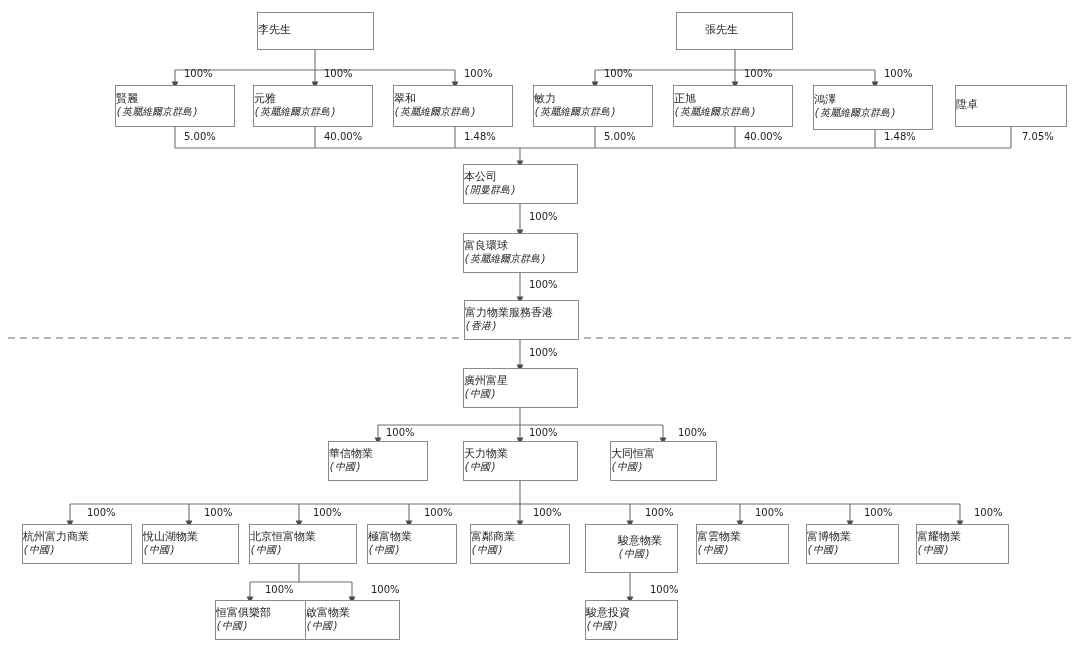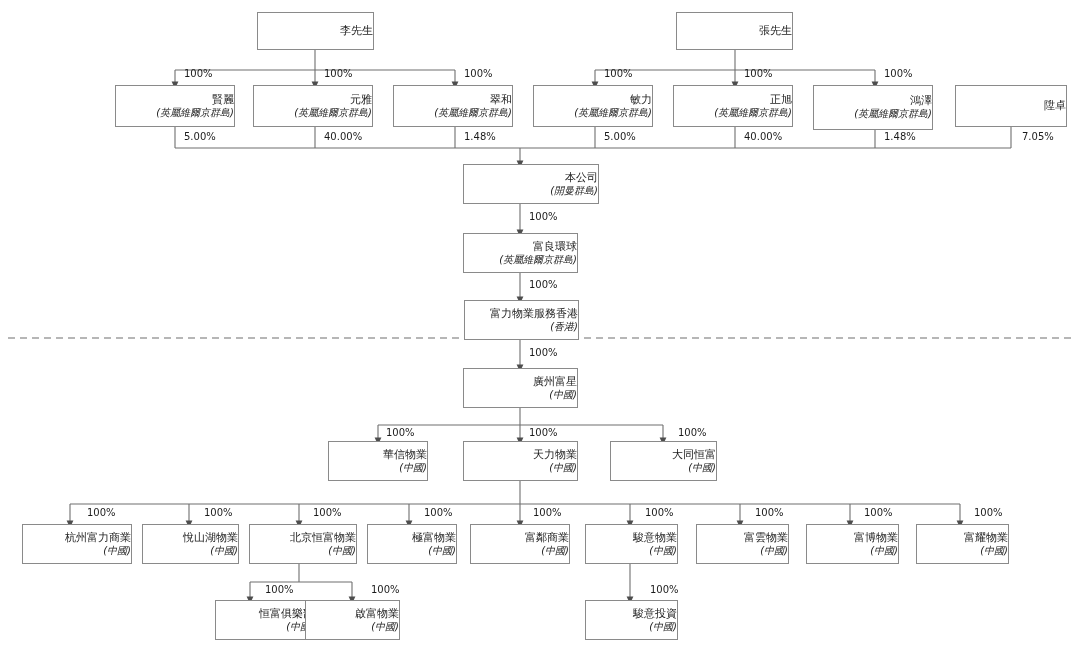--- a/index.html
+++ b/index.html
@@ -1,22 +1,22 @@
 <!DOCTYPE html>
 <html><head>
 <meta charset="utf-8">
 <title>Corporate Structure Chart</title>
 <style>
   html,body{margin:0;padding:0;background:#ffffff;}
   body{font-family:"DejaVu Sans","Liberation Sans",sans-serif;}
   #chart{position:relative;width:1080px;height:658px;background:#ffffff;overflow:hidden;}
   #edges{position:absolute;left:0;top:0;width:1080px;height:658px;}
   .node{position:absolute;box-sizing:border-box;border:1px solid #8a8a8a;background:#ffffff;
-        display:flex;flex-direction:column;align-items:flex-end;justify-content:center;
-        text-align:center;line-height:1.25;}
+        display:flex;flex-direction:column;align-items:flex-start;justify-content:center;
+        text-align:center;line-height:1.25;font-family:Liberation Mono, monospace;}
   .node .nm{font-size:11px;color:#1b1b1b;white-space:nowrap;}
   .node .jz{font-size:10px;color:#1b1b1b;font-style:italic;white-space:nowrap;}
   .pct{position:absolute;font-size:10px;color:#1b1b1b;white-space:nowrap;}
 </style>
 </head>
 <body>
 
 <div id="chart">
   <svg id="edges" viewBox="0 0 1080 658" xmlns="http://www.w3.org/2000/svg">
     <defs>
@@ -98,21 +98,21 @@
         <div class="nm">正旭</div>
         <div class="jz">(英屬維爾京群島)</div>
       </div>
       <div class="node" style="left: 813px; top: 85px; width: 120px; height: 45px;">
         <div class="nm">鴻澤</div>
         <div class="jz">(英屬維爾京群島)</div>
       </div>
       <div class="node" style="left: 955px; top: 85px; width: 112px; height: 42px;">
         <div class="nm">陞卓</div>
       </div>
-      <div class="node" style="left: 463px; top: 164px; width: 136px; height: 40px;">
+      <div class="node" style="left: 463px; top: 164px; width: 115px; height: 40px;">
         <div class="nm">本公司</div>
         <div class="jz">(開曼群島)</div>
       </div>
       <div class="node" style="left: 463px; top: 233px; width: 115px; height: 40px;">
         <div class="nm">富良環球</div>
         <div class="jz">(英屬維爾京群島)</div>
       </div>
       <div class="node" style="left: 464px; top: 300px; width: 115px; height: 40px;">
         <div class="nm">富力物業服務香港</div>
         <div class="jz">(香港)</div>
@@ -146,21 +146,21 @@
         <div class="jz">(中國)</div>
       </div>
       <div class="node" style="left: 367px; top: 524px; width: 90px; height: 40px;">
         <div class="nm">極富物業</div>
         <div class="jz">(中國)</div>
       </div>
       <div class="node" style="left: 470px; top: 524px; width: 100px; height: 40px;">
         <div class="nm">富鄰商業</div>
         <div class="jz">(中國)</div>
       </div>
-      <div class="node" style="left: 585px; top: 524px; width: 93px; height: 40px;">
+      <div class="node" style="left: 585px; top: 524px; width: 93px; height: 49px; padding-left: 32px;">
         <div class="nm">駿意物業</div>
         <div class="jz">(中國)</div>
       </div>
       <div class="node" style="left: 696px; top: 524px; width: 93px; height: 40px;">
         <div class="nm">富雲物業</div>
         <div class="jz">(中國)</div>
       </div>
       <div class="node" style="left: 806px; top: 524px; width: 93px; height: 40px;">
         <div class="nm">富博物業</div>
         <div class="jz">(中國)</div>

